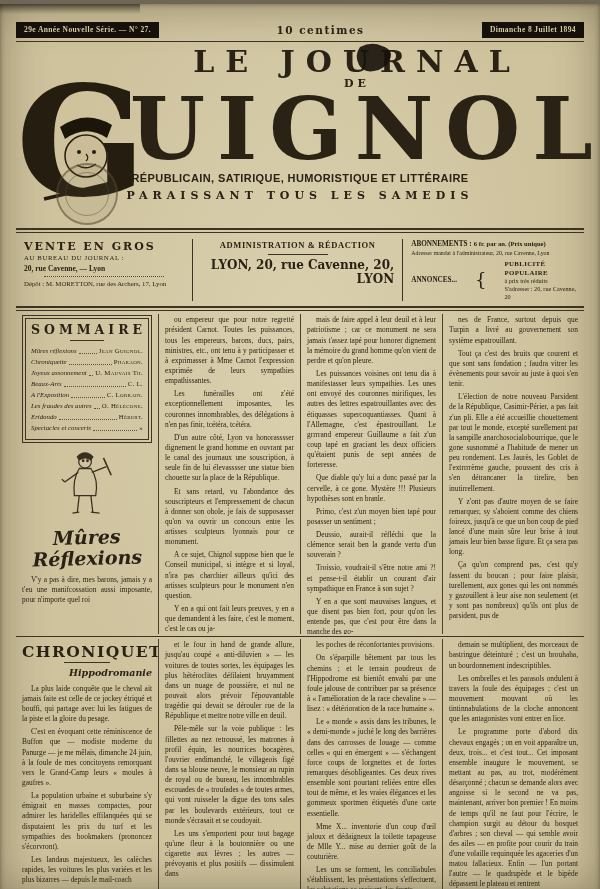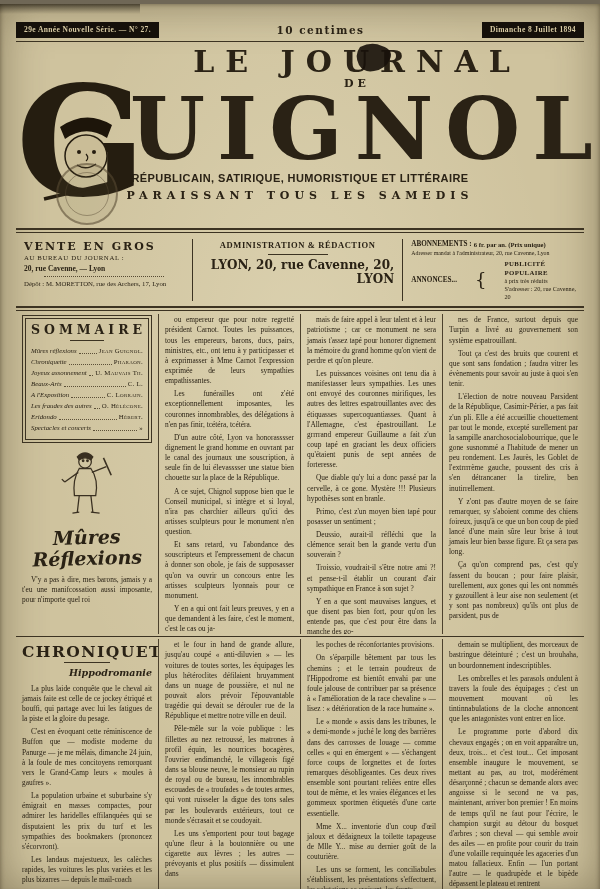--- a/index.html
+++ b/index.html
@@ -53,21 +53,21 @@
   .ic-center{width:37%;text-align:center;}
   .ic-right{width:32%;}
   .vente-title{font:700 11px/1.2 "DejaVu Serif",serif;letter-spacing:2px;}
   .vente-sub{font:6.8px/1.4 "Liberation Serif",serif;letter-spacing:.6px;}
   .vente-line{font:700 7.5px/1.5 "Liberation Serif",serif;}
   .vente-div{border-top:1px dotted #564a33;margin:2px 20px;}
   .vente-depot{font:6.8px/1.4 "Liberation Serif",serif;}
   .admin-title{font:700 8.5px/1.3 "Liberation Serif",serif;letter-spacing:.6px;}
   .admin-rule{width:60px;border-top:1px solid var(--rule);margin:3px auto;}
   .admin-addr{font:700 12px/1.2 "DejaVu Serif",serif;margin-top:3px;text-align:right;}
-  .abn-row{display:flex;align-items:flex-end;gap:2px;font:6.6px/1.3 "Liberation Serif",serif;}
+  .abn-row{display:flex;align-items:flex-start;gap:2px;font:6.6px/1.3 "Liberation Serif",serif;}
   .abn-label{font-weight:700;font-size:7.2px;}
   .abn-value{font-weight:700;}
   .abn-note{font:5.9px/1.3 "Liberation Serif",serif;margin:1px 0 2px;}
   .ann-row{display:flex;align-items:center;gap:18px;margin-top:1px;}
   .ann-label{font:700 7.2px/1.2 "Liberation Serif",serif;}
   .ann-brace{font:18px/0.9 "DejaVu Serif",serif;color:var(--ink);}
   .ann-stack{font:6.2px/1.25 "Liberation Serif",serif;}
   .ann-stack .b1{font-weight:700;font-size:6.8px;letter-spacing:.4px;}
   
   .cols{display:flex;align-items:stretch;}
@@ -233,28 +233,28 @@
       <div class="art-title">Mûres Réflexions</div>
       <div>
           <p class="para">V'y a pas à dire, mes barons, jamais y a t'eu une manifcossation aussi imposante, pour n'importe quel roi</p>
         </div>
     </div>
     <div class="col">
       <div>
           <p class="para">ou empereur que pour notre regretté président Carnot. Toutes les puissances, tous les empereurs, barons, ducs, pairs, ministres, etc., ont tenu à y participasser et à exprimasser à Mme Carnot l'expression exprimée de leurs sympathies empathissantes.</p>
           <p class="para">Les funérailles ont z'été exceptionnellement imposantes, les couronnes innombrables, des délégations à n'en pas finir, tcétéra, tcétéra.</p>
           <p class="para">D'un autre côté, Lyon va honorasssser dignement le grand homme en ouvrant par le canal des journaux une souscription, à seule fin de lui élevasssser une statue bien chouette sur la place de la République.</p>
+          <p class="para">Et sans retard, vu l'abondance des souscripteurs et l'empressement de chacun à donner son obole, je fais de supposasser qu'on va ouvrir un concours entre les artisses sculpteurs lyonnais pour ce monument.</p>
           <p class="para">A ce sujet, Chignol suppose bien que le Conseil municipal, si intègre et si loyal, n'ira pas charchier ailleurs qu'ici des artisses sculpteurs pour le monument n'en question.</p>
-          <p class="para">Et sans retard, vu l'abondance des souscripteurs et l'empressement de chacun à donner son obole, je fais de supposasser qu'on va ouvrir un concours entre les artisses sculpteurs lyonnais pour ce monument.</p>
           <p class="para">Y en a qui ont fait leurs preuves, y en a que demandent à les faire, c'est le moment, c'est le cas ou ja-</p>
         </div>
     </div>
     <div class="col">
       <div>
-          <p class="para">mais de faire appel à leur talent et à leur patriotisme ; car ce monument ne sera jamais t'assez tapé pour honorer dignement la mémoire du grand homme qu'on vient de perdre et qu'on pleure.</p>
+          <p class="para">mais de faire appel à leur deuil et à leur patriotisme ; car ce monument ne sera jamais t'assez tapé pour honorer dignement la mémoire du grand homme qu'on vient de perdre et qu'on pleure.</p>
           <p class="para">Les puissances voisines ont tenu dia à manifestasser leurs sympathies. Les unes ont envoyé des couronnes mirifiques, les autres des lettres espatrouillantes avec des étiquasses supercoquantiasses. Quant à l'Allemagne, c'est épastrouillant. Le grrrrand empereur Guillaume a fait z'un coup tapé en graciant les deux officiers qu'étaient punis de sept années de forteresse.</p>
           <p class="para">Que diable qu'y lui a donc passé par la cervelle, à ce gone. Mystère !!! Plusieurs hypothèses sont en branle.</p>
           <p class="para">Primo, c'est z'un moyen bien tapé pour posasser un sentiment ;</p>
           <p class="para">Deussio, aurait-il réfléchi que la clémence serait ben la grande vertu d'un souverain ?</p>
           <p class="para">Troissio, voudrait-il s'être notre ami ?! et pense-t-il établir un courant d'air sympathique en France à son sujet ?</p>
           <p class="para">Y en a que sont mauvaises langues, et que disent pas bien fort, pour qu'on les entende pas, que c'est pour être dans la manche des go-</p>
         </div>
     </div>
     <div class="col">
       <div>

